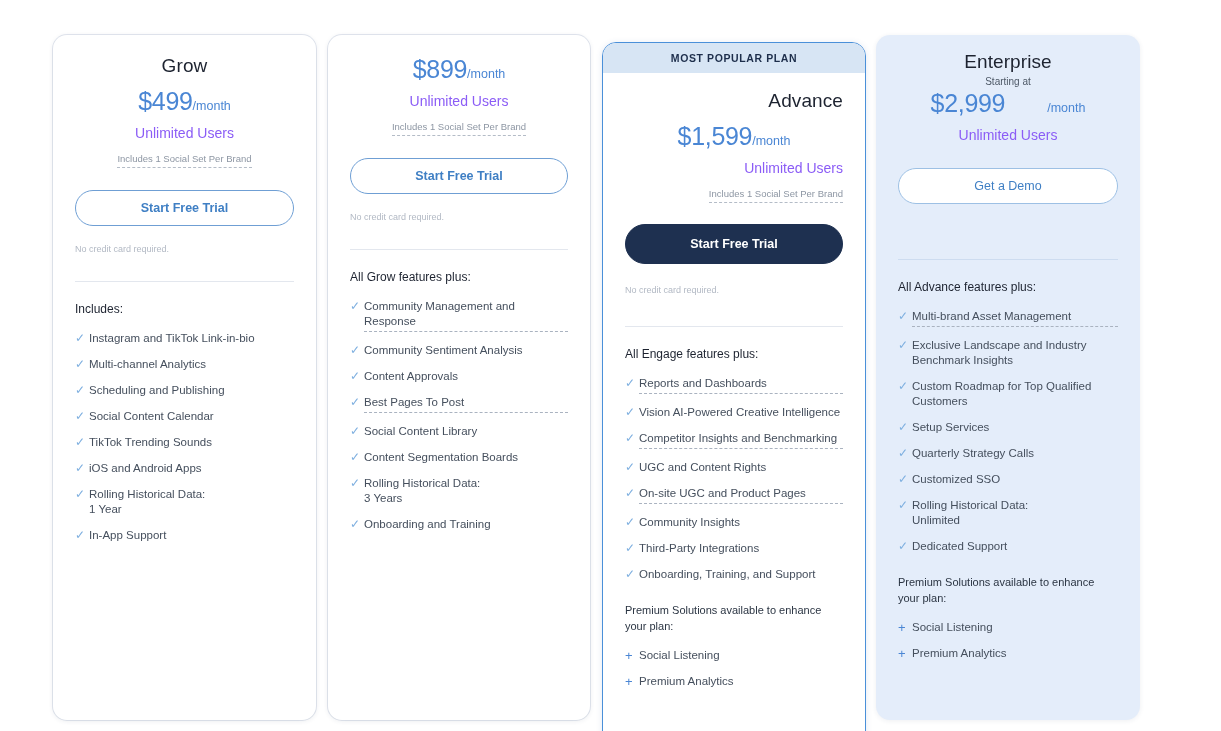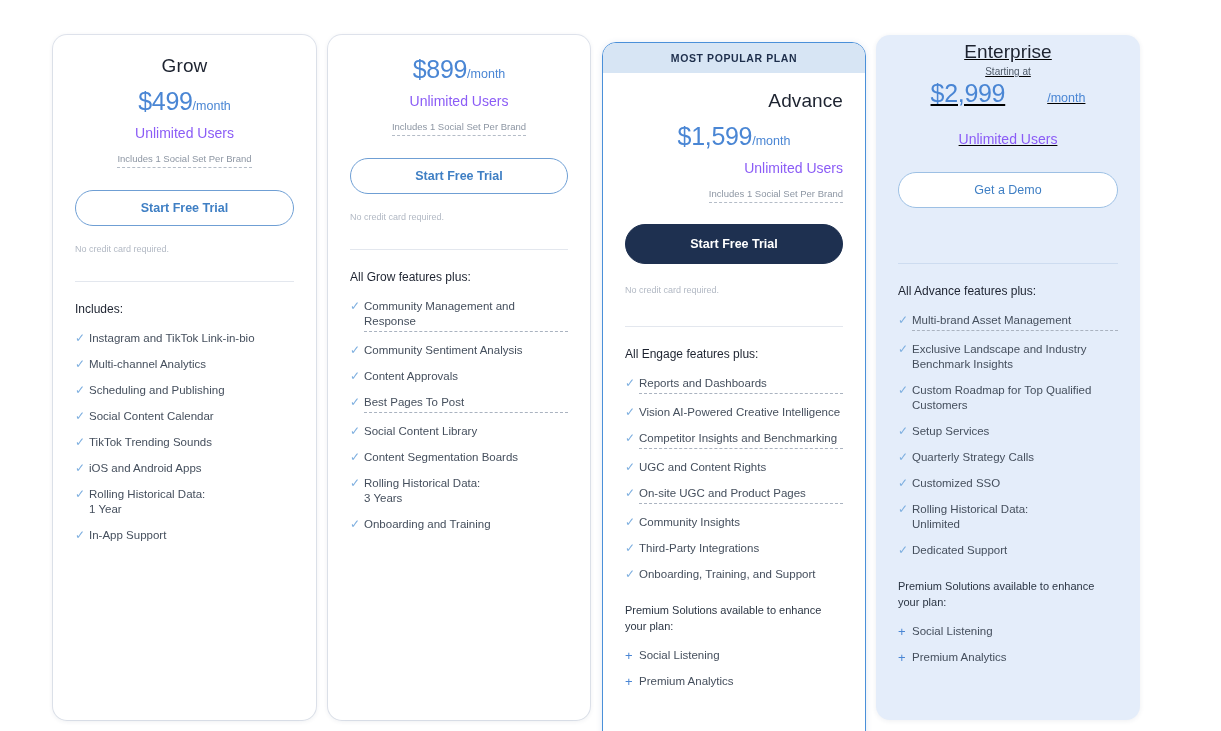--- a/index.html
+++ b/index.html
@@ -49,21 +49,21 @@
     letter-spacing: 0.6px;
     color: #1d2e4b;
   }
 
   
   .card-head {
     padding: 20px 22px 0 22px;
     text-align: center;
   }
   .advance .card-head { padding-top: 17px; text-align: right; }
-  .enterprise .card-head { padding-top: 6px; text-decoration: underline; }
+  .enterprise .card-head { padding-top: 16px; }
 
   .plan-name {
     font-size: 19px;
     color: #1d2330;
     font-weight: normal;
     letter-spacing: 0.1px;
     margin-bottom: 10px;
   }
   .enterprise .plan-name { margin-bottom: 2px; }
 
@@ -73,21 +73,21 @@
     margin-bottom: 0px;
     line-height: 14px;
   }
 
   .price-row {
     display: flex;
     align-items: baseline;
     justify-content: center;
     margin-bottom: 9px;
   }
-  .enterprise .price-row { margin-bottom: 23px; gap: 42px; }
+  .enterprise .price-row { margin-bottom: 9px; gap: 42px; }
 
   .price-amount {
     font-size: 25px;
     color: #4a86d4;
     letter-spacing: -0.3px;
   }
   .price-period {
     font-size: 12.5px;
     color: #4a86d4;
   }

